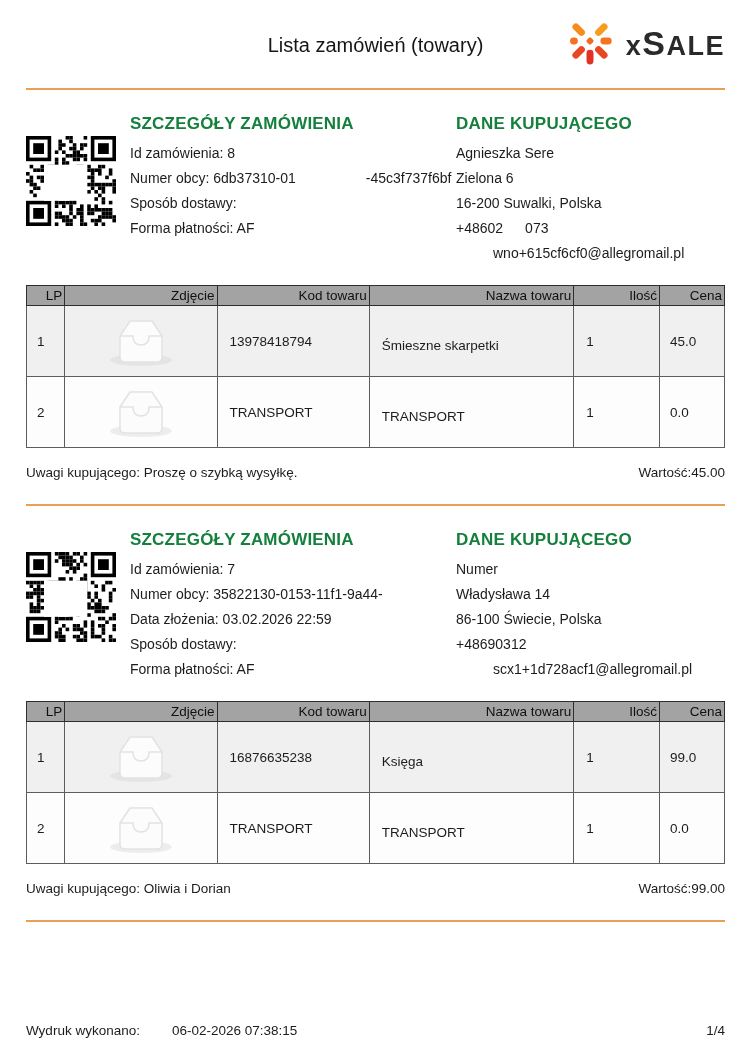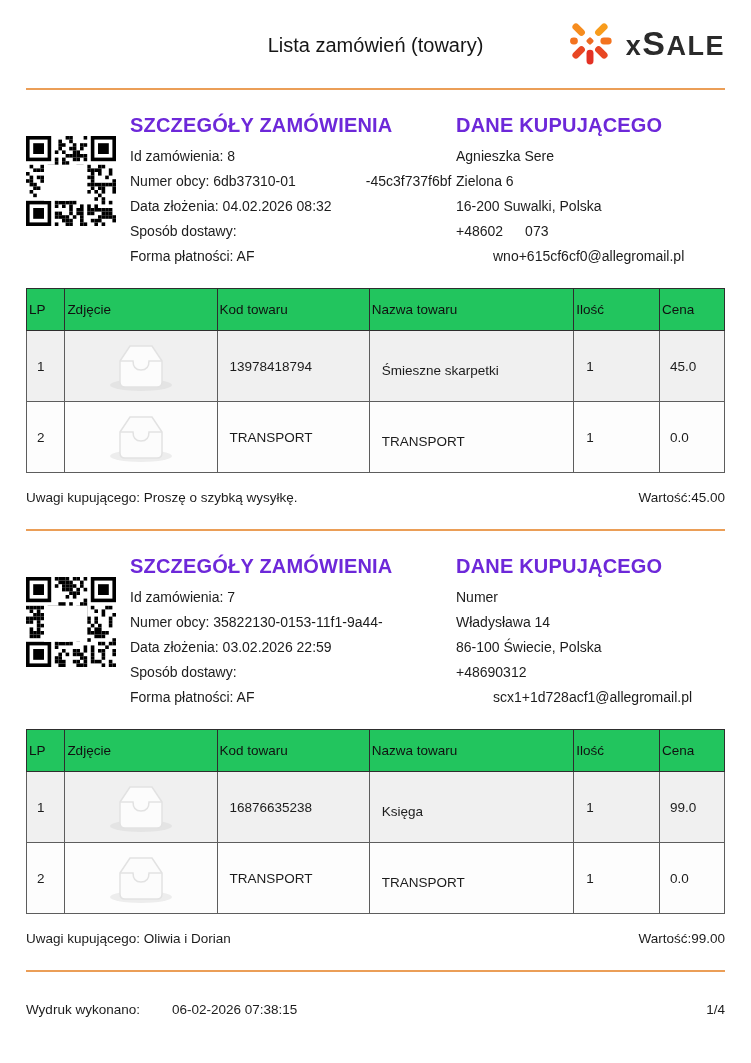--- a/index.html
+++ b/index.html
@@ -11,48 +11,48 @@
              font-size:20px;color:#161616;}
   .logo{position:absolute;right:26px;top:12px;display:flex;align-items:center;gap:10px;}
   .brand{font-weight:bold;color:#2a2a2a;font-size:27px;letter-spacing:1.5px;display:flex;align-items:baseline;}
   .brand .big{font-size:34px;}
   
   .divider{border:none;border-top:2px solid #eb9e57;margin:0 26px;}
   
   .order-grid{display:grid;grid-template-columns:104px 326px 1fr;padding:0 26px;margin-top:22px;}
   .qr-wrap{padding-top:24px;}
   .qr-wrap svg{display:block;}
-  .col h2{margin:2px 0 12px 0;font-size:20px;font-weight:bold;color:#6d28d9;letter-spacing:.2px;}
+  .col h2{margin:2px 0 12px 0;font-size:17px;font-weight:bold;color:#15803d;letter-spacing:.2px;}
   .col p{margin:0 0 11px 0;font-size:14px;line-height:14px;}
   .redact-gap{display:inline-block;width:70px;}
   .phone-gap{display:inline-block;width:22px;}
   .email-line{padding-left:37px;}
   
   .table-wrap{padding:0 26px;}
   table.items{width:100%;border-collapse:collapse;table-layout:fixed;margin-top:14px;}
-  table.items th{background:#22c55e;color:#101010;font-weight:normal;font-size:13.5px;
-                 padding:13px 2px;border:1px solid #2e2e2e;text-align:left;}
+  table.items th{background:#a3a3a3;color:#101010;font-weight:normal;font-size:13.5px;
+                 padding:2px 2px;border:1px solid #2e2e2e;text-align:right;}
   table.items td{border:1px solid #5d5d5d;font-size:13.5px;height:61px;vertical-align:middle;
                  background:#fdfdfd;overflow:hidden;}
   table.items tr.odd td{background:#f0f0f0;}
   td.c-lp{padding-left:10px;}
   td.c-img{text-align:center;}
   td.c-code{padding-left:12px;}
   td.c-name{vertical-align:top;padding:9px 6px 0 12px;}
   td.c-qty{padding-left:12px;}
   td.c-price{padding-left:10px;}
   .w-lp{width:5.5%;} .w-img{width:21.8%;} .w-code{width:21.8%;} .w-name{width:29.3%;}
   .w-qty{width:12.3%;} .w-price{width:9.3%;}
   
   .remarks{display:flex;justify-content:space-between;align-items:flex-start;
            padding:0 26px;margin-top:17px;font-size:13.5px;}
   .value{display:flex;gap:0;}
   .between{margin-top:24px;}
   
-  .doc-footer{position:absolute;left:26px;right:26px;top:1002px;display:flex;
+  .doc-footer{position:absolute;left:26px;right:26px;top:1023px;display:flex;
               align-items:baseline;font-size:13.5px;}
   .doc-footer .dt{margin-left:32px;}
   .doc-footer .pg{margin-left:auto;}
 </style>
 </head>
 <body>
 
 <div class="page">
 
   <div class="doc-header">
@@ -286,21 +286,20 @@
             <rect x="0" y="64.8" width="25.2" height="25.2" fill="#000"></rect>
             <rect x="3.6" y="68.4" width="18" height="18" fill="#fff"></rect>
             <rect x="7.2" y="72" width="10.8" height="10.8" fill="#000"></rect>
             <rect x="18" y="28.8" width="43.2" height="36" fill="#fff"></rect>
           </svg>
         </div>
       <div class="col">
         <h2>SZCZEGÓŁY ZAMÓWIENIA</h2>
         <p>Id zamówienia: 8</p>
         <p><span>Numer obcy: 6db37310-01</span><span class="redact-gap"></span><span>-45c3f737f6bf</span></p>
-        <p>Data złożenia: 04.02.2026 08:32</p>
         <p>Sposób dostawy:</p>
         <p>Forma płatności: AF</p>
       </div>
       <div class="col">
         <h2>DANE KUPUJĄCEGO</h2>
         <p>Agnieszka Sere</p>
         <p>Zielona 6</p>
         <p>16-200 Suwalki, Polska</p>
         <p><span>+48602</span><span class="phone-gap"></span><span>073</span></p>
         <p class="email-line">wno+615cf6cf0@allegromail.pl</p>

